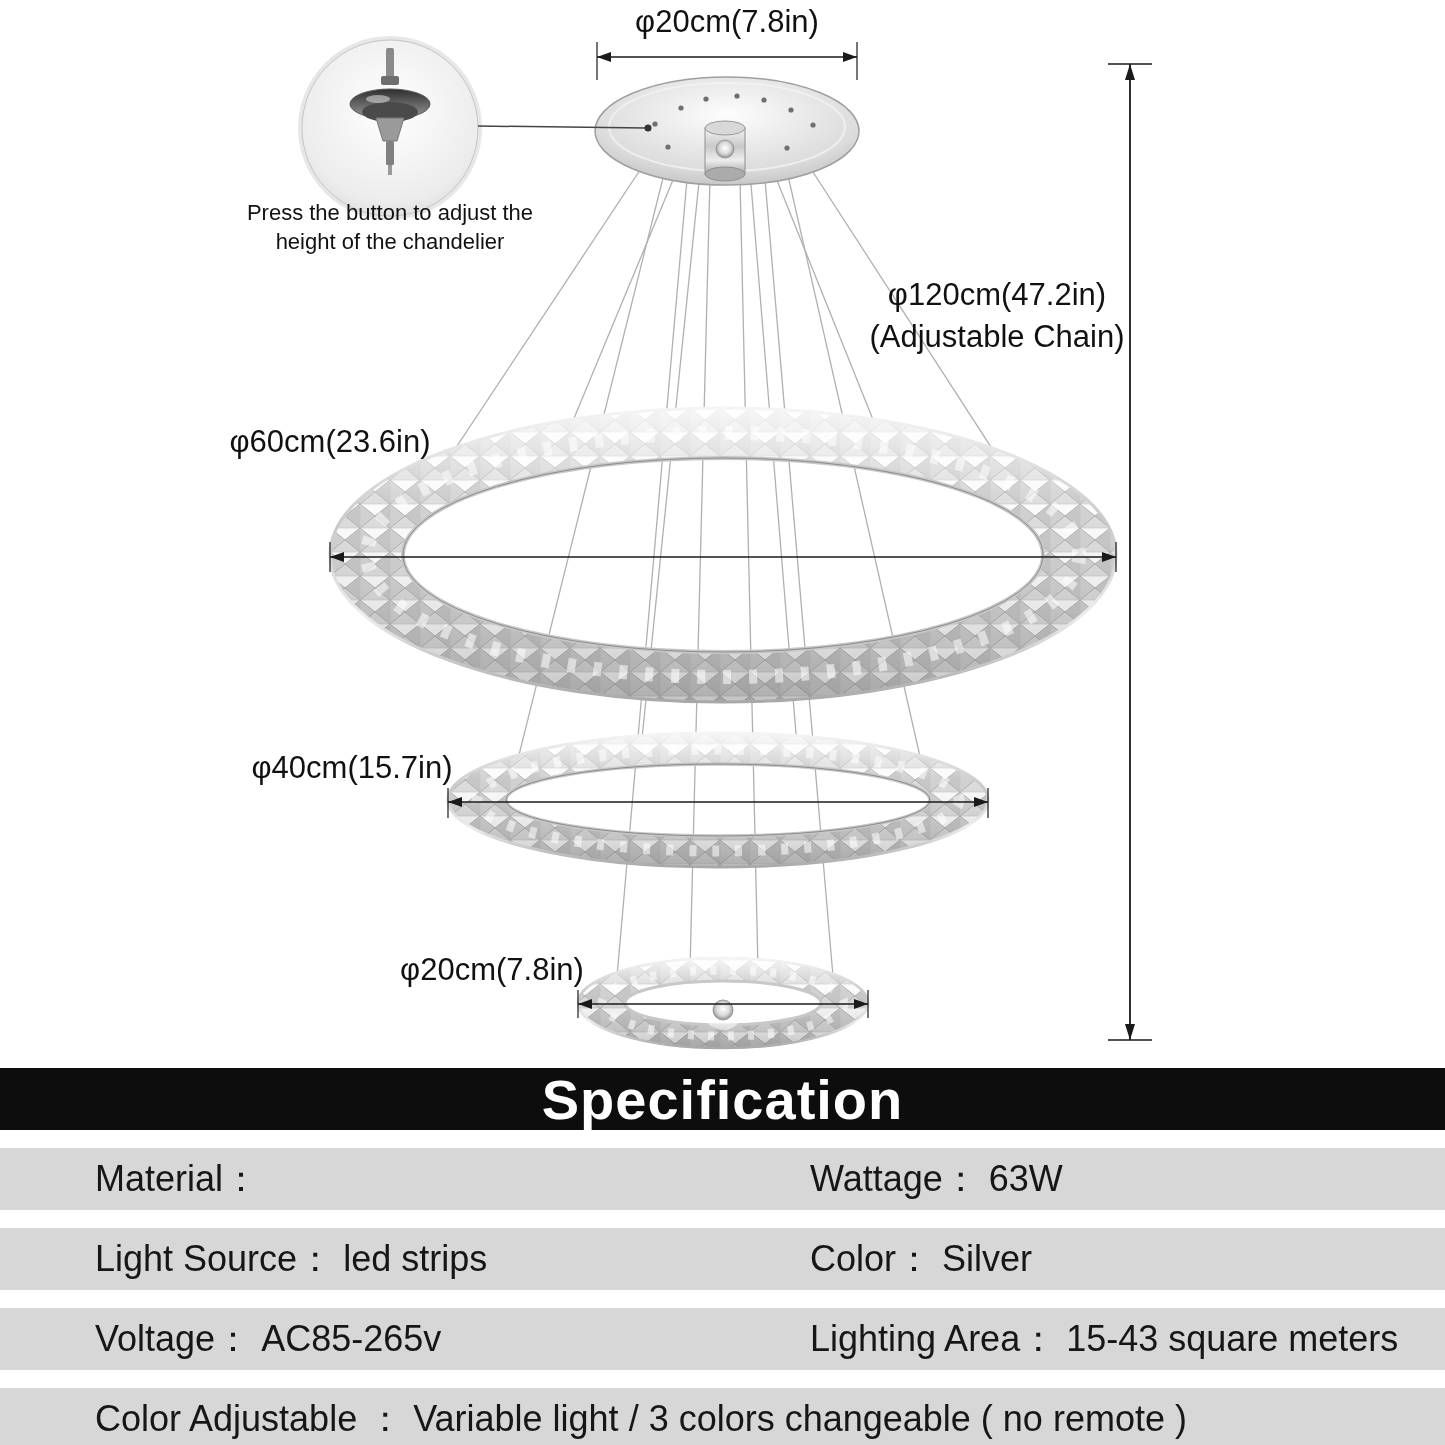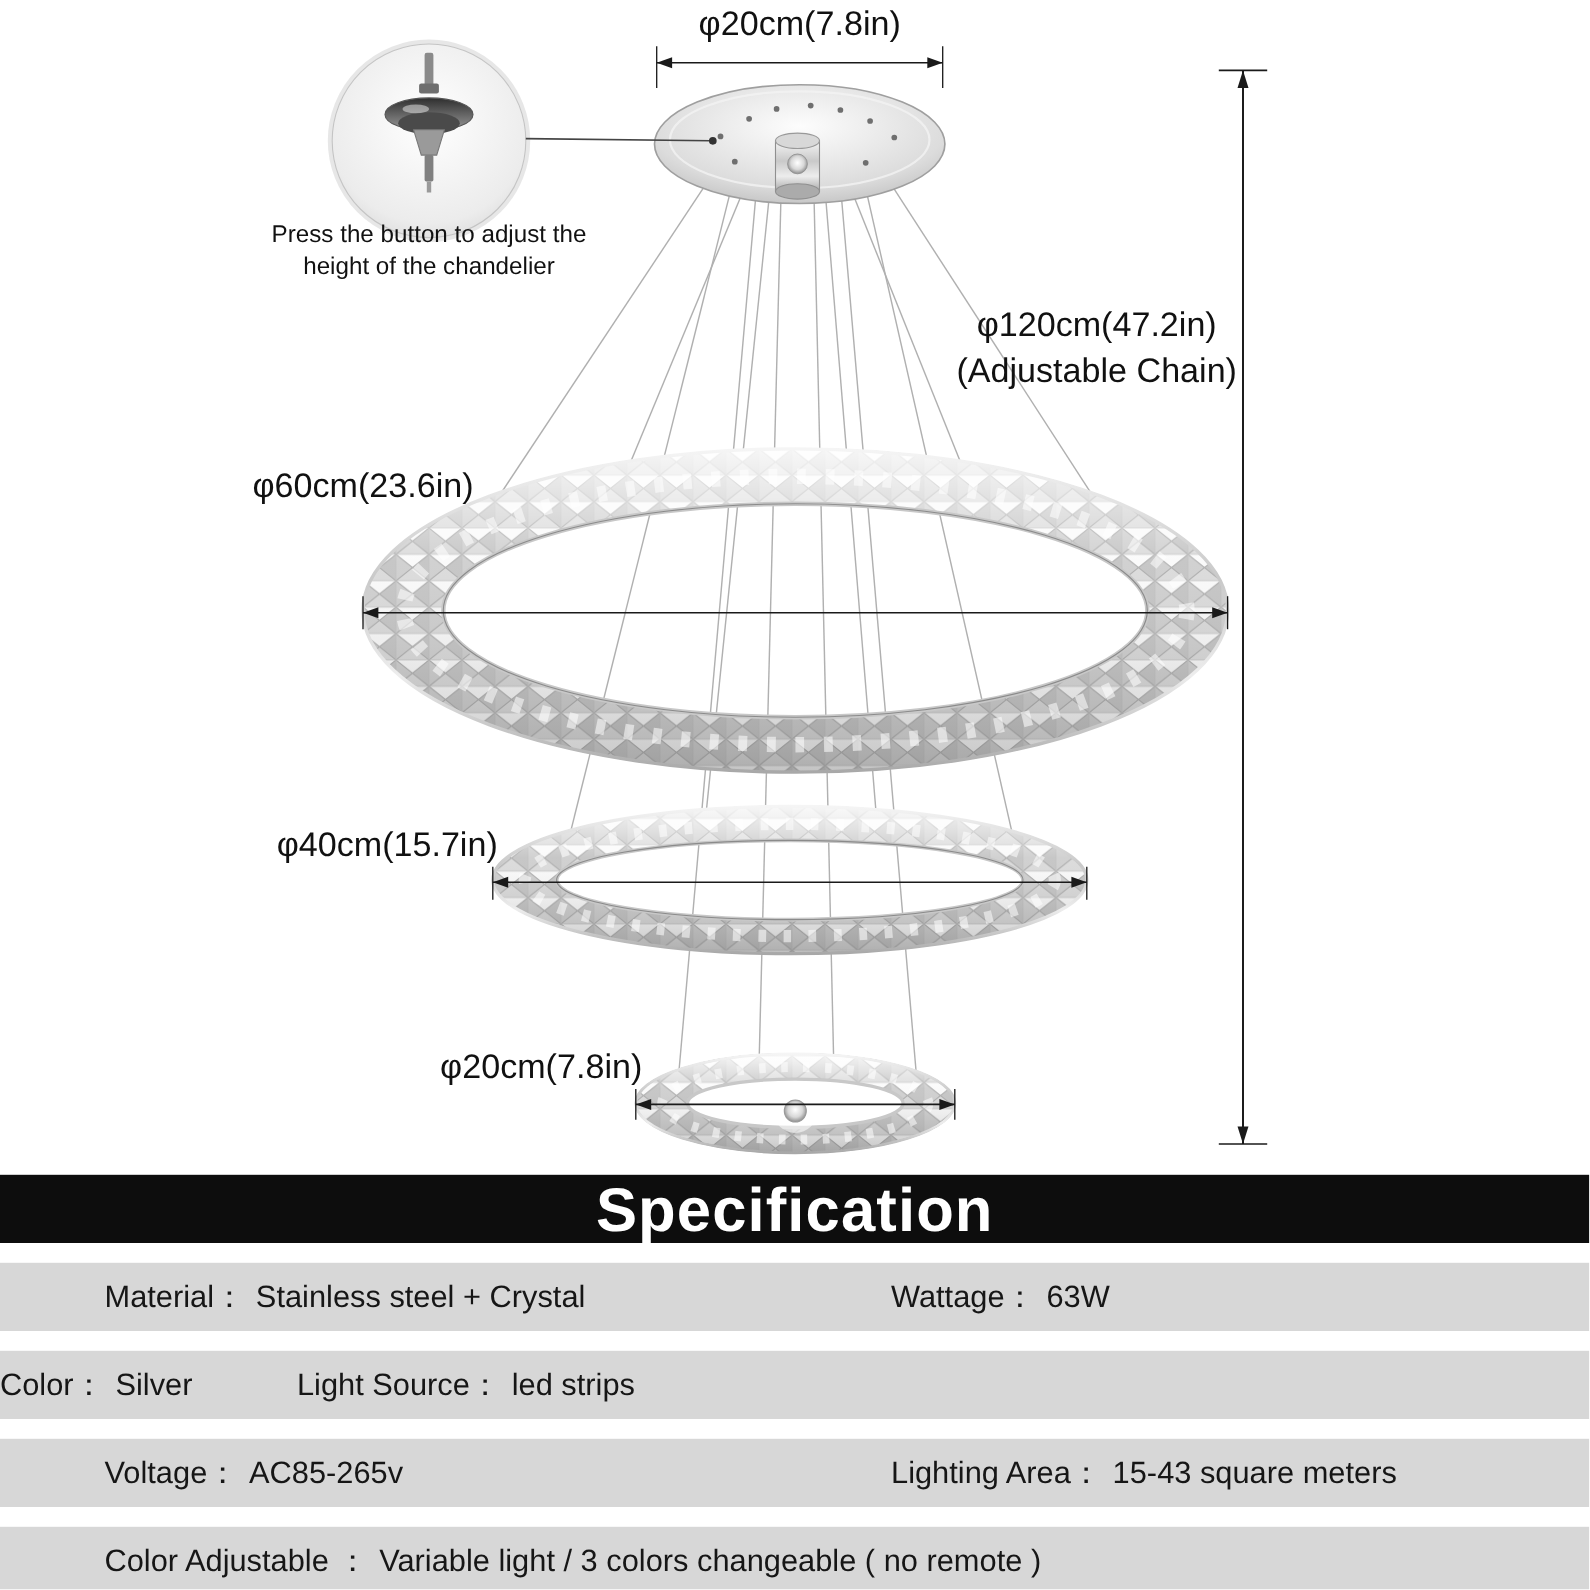--- a/index.html
+++ b/index.html
@@ -10,21 +10,21 @@
   .diagram{position:absolute;top:0;left:0;width:1445px;height:1068px;}
   .diagram svg{display:block;}
   .spec{position:absolute;top:1068px;left:0;width:1445px;}
   .spec-header{
     height:62px;background:#0d0d0d;color:#ffffff;
     display:flex;align-items:center;justify-content:center;
     font-size:56px;font-weight:bold;letter-spacing:1px;
   }
   .spec-row{
     height:62px;margin-top:18px;background:#d7d7d7;
-    display:flex;align-items:center;font-size:28px;color:#161616;
+    display:flex;align-items:center;font-size:36px;color:#161616;
   }
   .cell{display:flex;align-items:baseline;white-space:nowrap;}
   .cell.left{margin-left:95px;width:715px;}
   .cell.right{}
   .cell.full{margin-left:95px;}
   .lbl{margin-right:10px;}
   .val{}
   
   text{font-family:"Liberation Sans",sans-serif;fill:#111;}
   .dim-label{font-size:31px;}
@@ -215,37 +215,36 @@
   </div>
 
   <div class="spec">
     <div class="spec-header">
       <span>Specification</span>
     </div>
 
     <div class="spec-row">
       <div class="cell left">
         <span class="lbl">Material：</span>
-        <span class="val">Stainless steel + Crystal</span>
       </div>
       <div class="cell right">
         <span class="lbl">Wattage：</span>
         <span class="val">63W</span>
       </div>
     </div>
 
     <div class="spec-row">
+      <div class="cell left">
+        <span class="lbl">Light Source：</span>
+        <span class="val">led strips</span>
+      </div>
       <div class="cell right">
         <span class="lbl">Color：</span>
         <span class="val">Silver</span>
       </div>
-      <div class="cell left">
-        <span class="lbl">Light Source：</span>
-        <span class="val">led strips</span>
-      </div>
     </div>
 
     <div class="spec-row">
       <div class="cell left">
         <span class="lbl">Voltage：</span>
         <span class="val">AC85-265v</span>
       </div>
       <div class="cell right">
         <span class="lbl">Lighting Area：</span>
         <span class="val">15-43 square meters</span>

